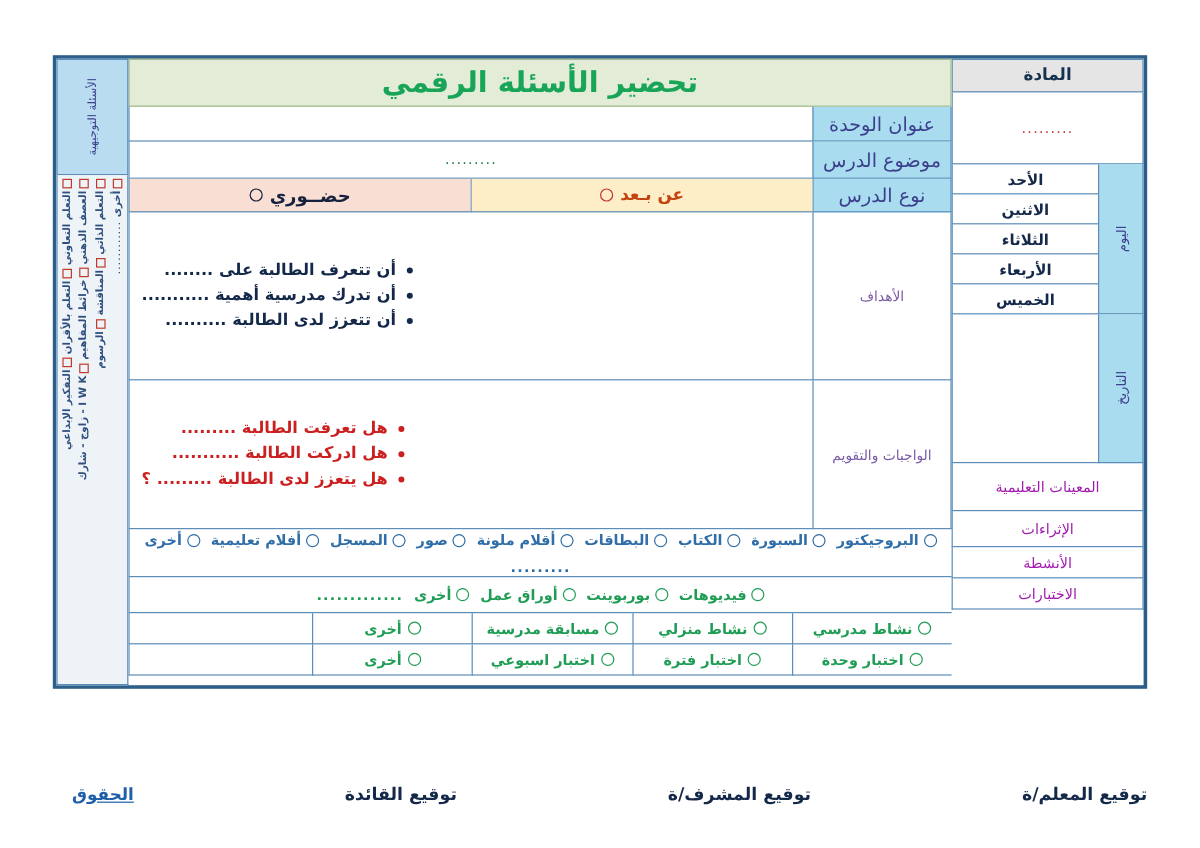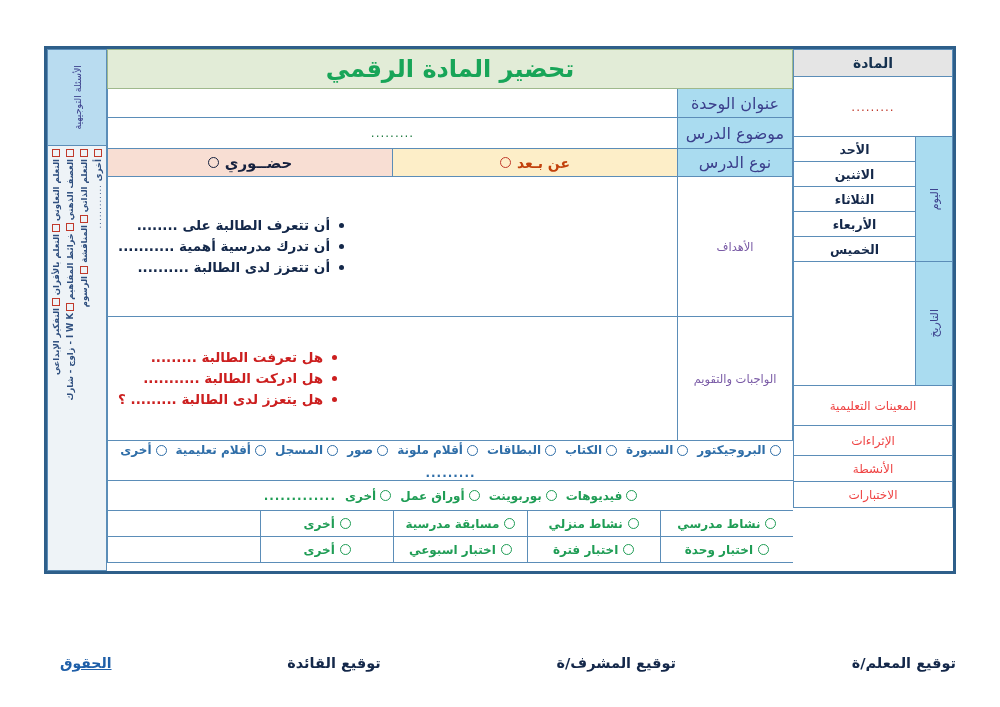--- a/index.html
+++ b/index.html
@@ -70,21 +70,21 @@
     display:flex;align-items:center;justify-content:center;
   }
   .datecell{
     flex:1;border:1px solid #5b8db8;border-top:none;border-right:none;
     box-sizing:border-box;
   }
   .rlabel{
     border:1px solid #5b8db8;border-top:none;
     box-sizing:border-box;
     display:flex;align-items:center;justify-content:center;
-    font-size:12px;color:#ef4444;
+    font-size:12px;color:#a21caf;
   }
   .rlabel.h1{height:40px;}
   .rlabel.h2{height:30px;}
   .rlabel.h3{height:26px;}
   
   .midcol{flex:1;display:flex;flex-direction:column;box-sizing:border-box;}
   .title-bar{
     height:40px;background:#e2ecd7;
     border:1px solid #9fb98c;
     box-sizing:border-box;
@@ -276,21 +276,21 @@
 
     <div class="rlabel h1">المعينات التعليمية</div>
     <div class="rlabel h2">الإثراءات</div>
     <div class="rlabel h3">الأنشطة</div>
     <div class="rlabel h3">الاختبارات</div>
   </div>
 
   <div class="midcol">
 
     <div class="title-bar">
-      <span>تحضير المادة الرقمي</span>
+      <span>تحضير الأسئلة الرقمي</span>
     </div>
 
     <div class="inforow">
       <div class="info-label">عنوان الوحدة</div>
       <div class="info-val"></div>
     </div>
 
     <div class="inforow t2">
       <div class="info-label">موضوع الدرس</div>
       <div class="info-val">.........</div>

